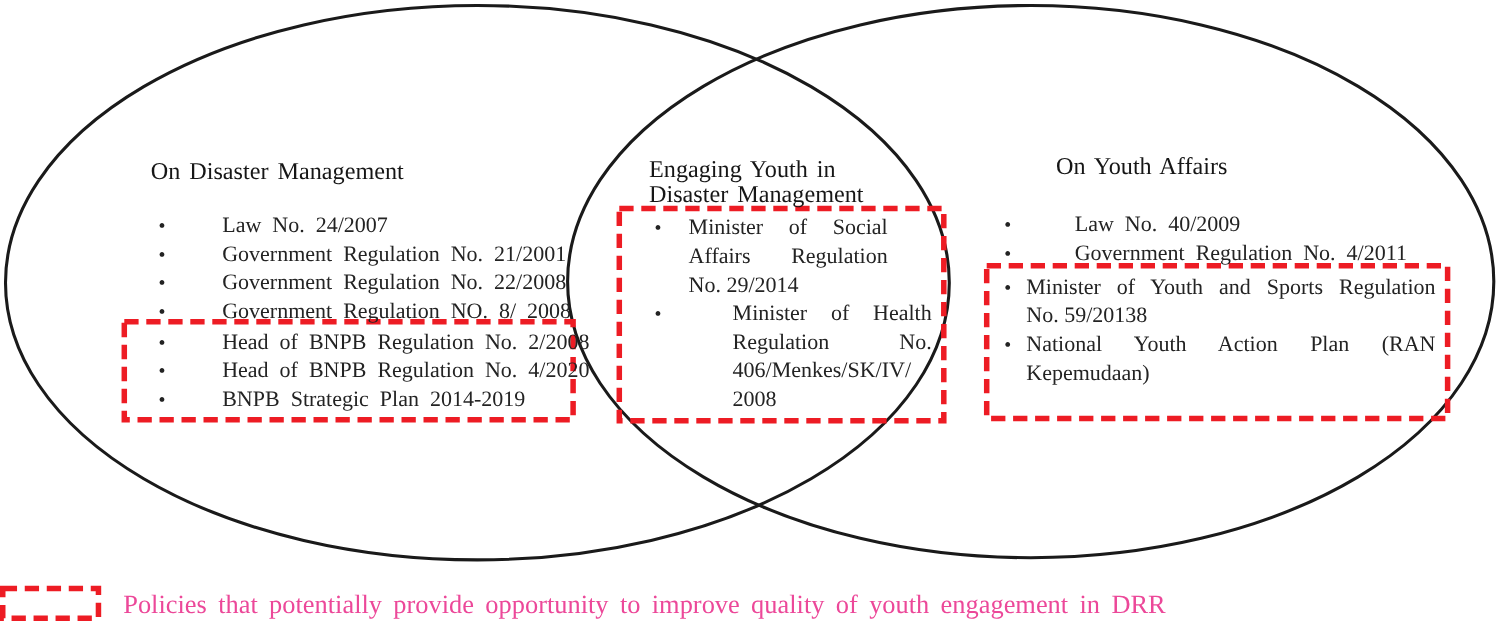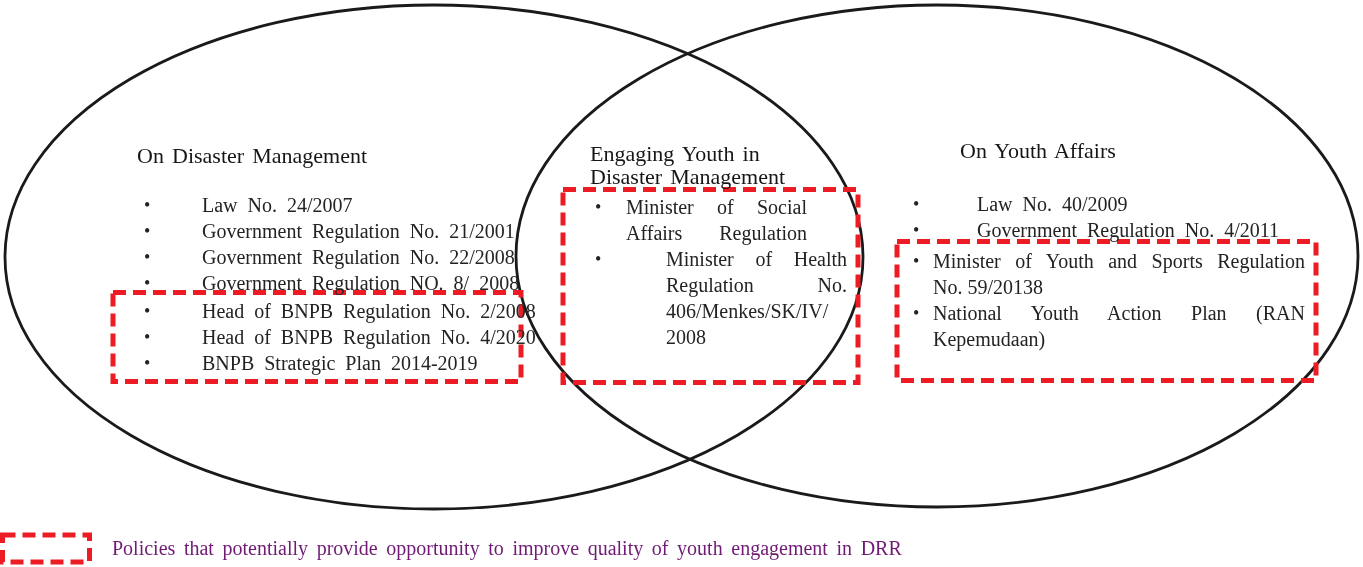--- a/index.html
+++ b/index.html
@@ -27,24 +27,24 @@
   .bul {
     flex: 0 0 auto;
     text-align: left;
     font-size: 18px;
     line-height: 26px;
   }
   .itxt { word-spacing: 0.25em; white-space: nowrap; margin-left: 44px; }
   .mlt { white-space: normal; }
   .jl { text-align: justify; text-align-last: justify; text-justify: inter-word; }
   .legend-label {
-    font-size: 20px;
+    font-size: 24px;
     word-spacing: 0.18em;
     white-space: nowrap;
-    color: #701a75;
+    color: #ec4899;
     text-align: right;
   }
 </style>
 </head>
 <body>
 
 <div class="stage">
 
   <svg class="layer" width="1363" height="567" viewBox="0 0 1363 567">
     <ellipse cx="434" cy="257" rx="429" ry="252" fill="none" stroke="#1a1a1a" stroke-width="2.8"></ellipse>
@@ -92,20 +92,21 @@
     <div>Engaging Youth in</div>
     <div>Disaster Management</div>
   </div>
 
   <div class="abs plist" style="left:595px; top:194px;">
     <div class="row">
       <span class="bul" style="width:31px;">•</span>
       <div class="mlt" style="width:181px;">
         <div class="jl">Minister of Social</div>
         <div class="jl">Affairs Regulation</div>
+        <div>No. 29/2014</div>
       </div>
     </div>
     <div class="row">
       <span class="bul" style="width:31px;">•</span>
       <div class="mlt" style="width:181px;margin-left:40px;">
         <div class="jl">Minister of Health</div>
         <div class="jl">Regulation No.</div>
         <div class="jl">406/Menkes/SK/IV/</div>
         <div>2008</div>
       </div>

